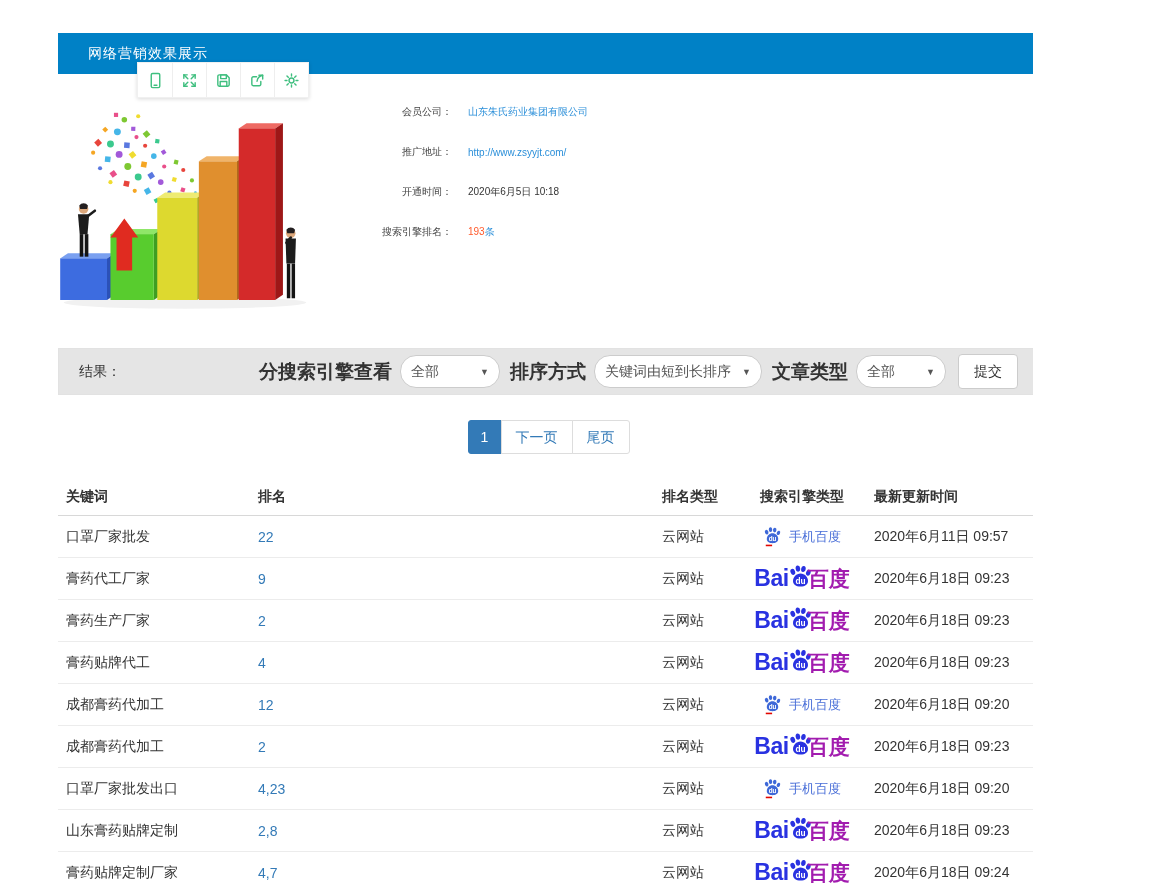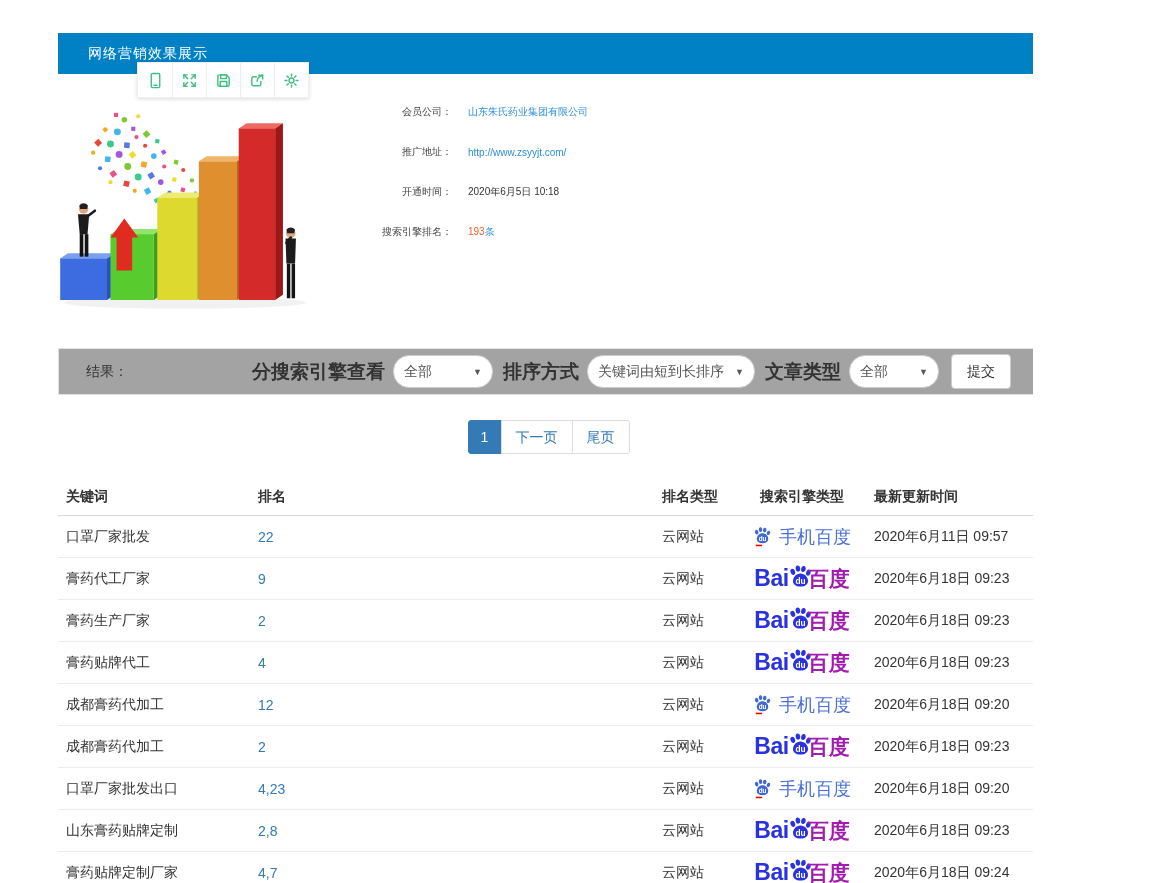--- a/index.html
+++ b/index.html
@@ -26,22 +26,22 @@
   .info { position:absolute; left:340px; top:92px; font-size:10px; }
   .info-row { display:flex; height:40px; align-items:center; }
   .info-label { width:112px; text-align:right; color:#444; }
   .info-value { margin-left:16px; color:#333; }
   .info-link { color:#2b8fd9; cursor:pointer; }
   .count-num { color:#ff5a2c; }
   .count-unit { color:#2b8fd9; }
 
   
   .filter-bar { position:absolute; left:58px; top:348px; width:981px; height:47px;
-                background:#a3a3a3; border:1px solid #e2e2e2;
-                display:flex; align-items:center; padding:0 27px; }
+                background:#e5e5e5; border:1px solid #e2e2e2;
+                display:flex; align-items:center; padding:0 20px; }
   .result-label { font-size:14px; color:#333; }
   .filter-spacer { flex:1; }
   .flabel { font-weight:bold; color:#333; font-size:19px; margin:0 8px 0 10px; white-space:nowrap; }
   .sel { display:inline-flex; align-items:center; justify-content:space-between; background:#fff;
          border:1px solid #ccc; border-radius:16px; height:33px; padding:0 10px; color:#555;
          font-size:14px; cursor:pointer; white-space:nowrap; }
   .sel .caret { font-size:9px; color:#555; margin-left:10px; }
   .sel-engine { width:100px; }
   .sel-sort { width:168px; }
   .sel-article { width:90px; }
@@ -69,21 +69,21 @@
   .col-engine { width:136px; display:flex; justify-content:center; align-items:center; }
   .col-updated { flex:1; color:#333; }
 
   
   .baidu-logo { display:inline-flex; align-items:center; }
   .bai { color:#2932e1; font-weight:bold; font-size:23px; letter-spacing:-0.5px; }
   .paw-big { width:25px; height:25px; margin:0 -2px 4px -1px; }
   .du-suffix { color:#a21caf; font-weight:bold; font-size:21px; margin-left:-3px; }
   .mobile-baidu { display:inline-flex; align-items:center; }
   .paw-small { width:19px; height:21px; }
-  .mobile-label { color:#4a6fd8; font-size:18px; margin-left:7px; }
+  .mobile-label { color:#4a6fd8; font-size:13px; margin-left:7px; }
   svg text { font-family:"Liberation Sans","DejaVu Sans",sans-serif; }
 </style>
 </head>
 <body>
 
 <div class="page">
 
   <div class="topbar">
     <div class="topbar-title">网络营销效果展示</div>
   </div>

